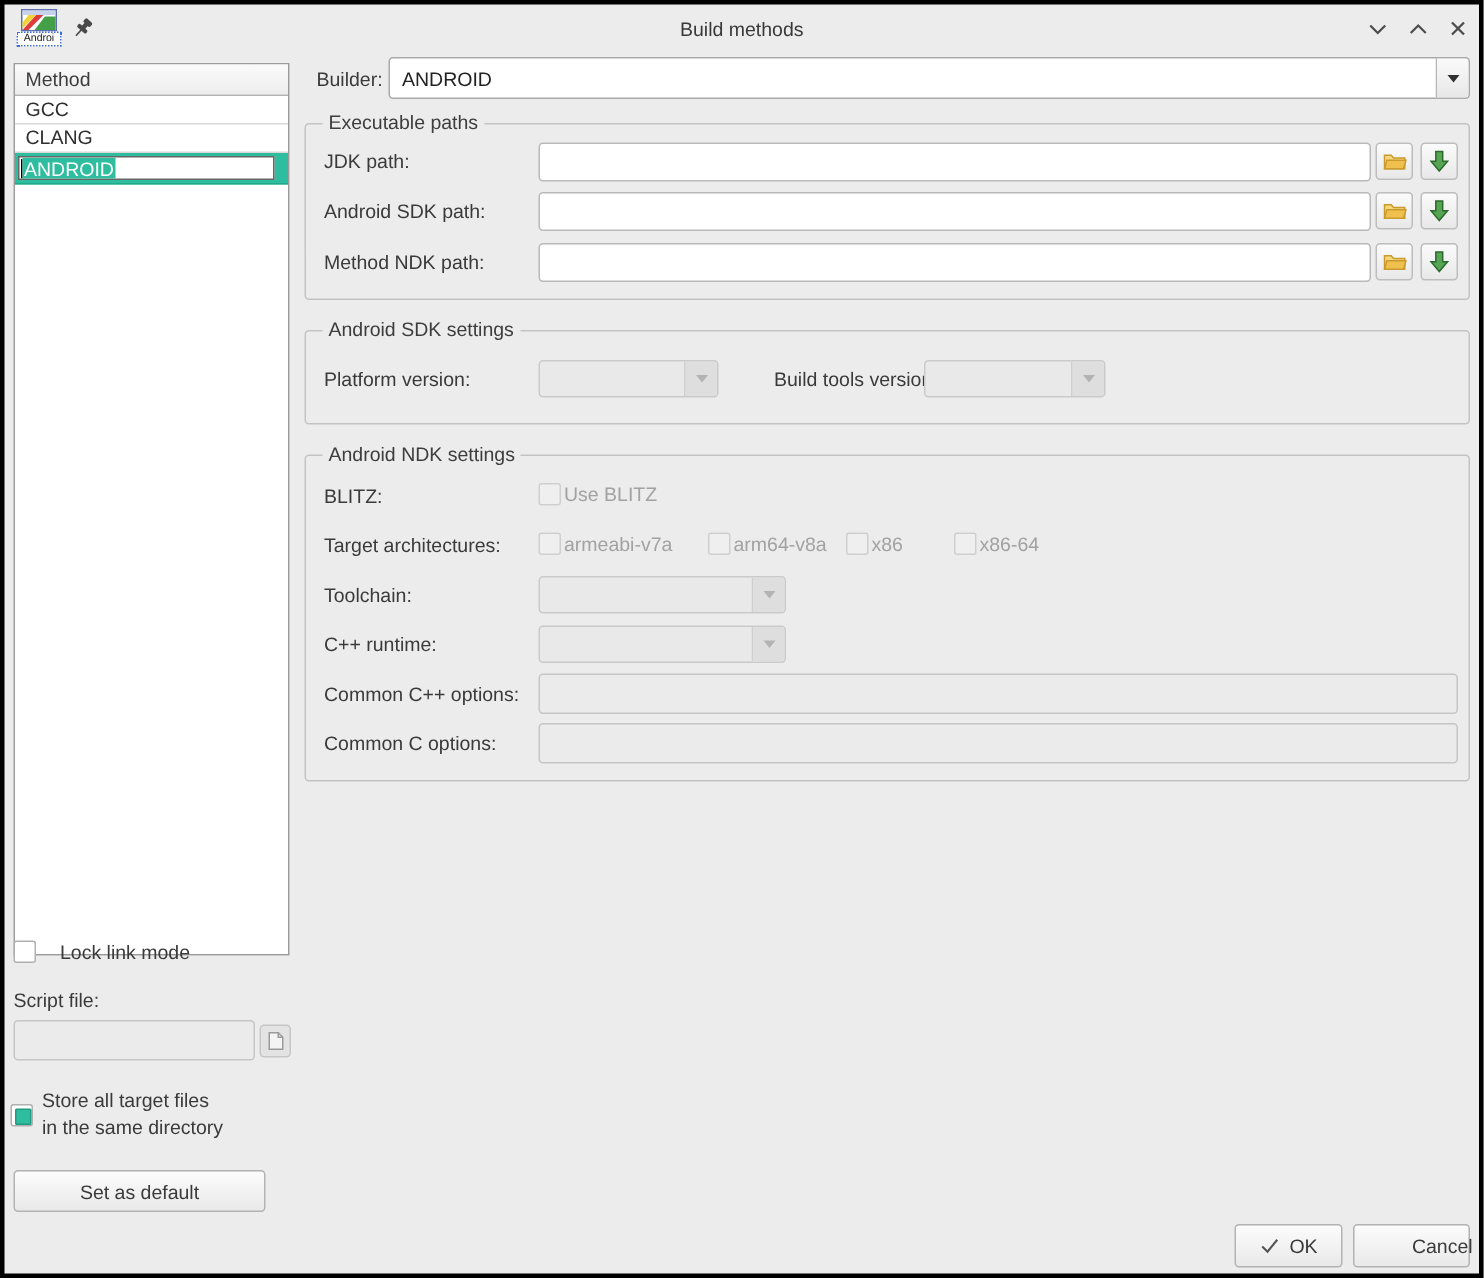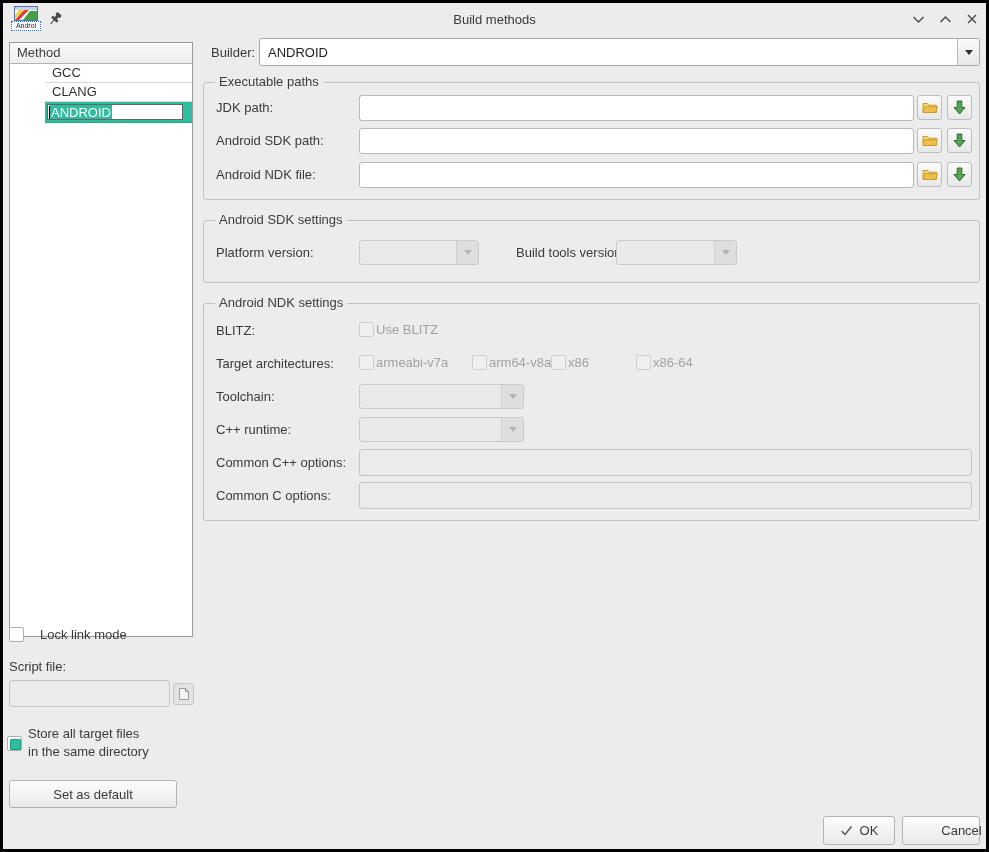--- a/index.html
+++ b/index.html
@@ -24,21 +24,21 @@
     align-items:center;justify-content:center;cursor:default;}
   .win-title{position:absolute;left:100px;right:100px;top:9px;text-align:center;color:#393939;}
   .win-btns{position:absolute;right:6px;top:8px;display:flex;gap:11px;}
   .win-btn{width:16px;height:16px;display:flex;align-items:center;justify-content:center;}
 
   
   .method-list{position:absolute;left:6px;top:39px;width:184px;height:595px;
     background:#fff;border:1px solid #9b9b9b;}
   .ml-header{height:21px;line-height:20px;padding:0 7px;background:linear-gradient(#fafafa,#ededed);
     border-bottom:1px solid #b2b2b2;color:#3d3d3d;}
-  .ml-row{height:19px;line-height:18px;padding:0 7px;border-bottom:1px solid #d9d9d9;color:#2f2f2f;margin-left:35px;}
+  .ml-row{height:19px;line-height:18px;padding:0 7px;border-bottom:1px solid #d9d9d9;color:#2f2f2f;}
   .ml-row.selected{position:relative;height:21px;background:var(--accent);
     border-bottom:1px solid #23a habit;} 
   .ml-row.selected{border-bottom:1px solid #22a88b;padding:0;}
   .ml-editor{position:absolute;left:2px;top:2px;bottom:2px;right:9px;background:#fff;
     border:1px solid #666;line-height:15px;display:flex;align-items:center;overflow:hidden;}
   .ml-caret{width:1px;height:13px;background:#000;margin-left:1px;}
   .ml-selected-text{background:var(--accent);color:#fff;padding:0 1px;}
 
   .lock-row{position:absolute;left:6px;top:624px;display:flex;align-items:center;gap:16px;}
   .script-label{position:absolute;left:6px;top:656px;}
@@ -209,21 +209,21 @@
         <path d="M1 2.5 h4.5 l1.5 1.8 h7.5 v7.2 h-13.5 z" fill="#f6d77a" stroke="#c99a2e"></path>
         <path d="M2.5 5.8 h12.8 l-1.6 5.7 h-12.6 z" fill="#f0c04e" stroke="#c99a2e"></path>
       </svg>
     </div>
     <div class="mini-btn" style="left:743px;top:45px;">
       <svg width="13" height="15" viewBox="0 0 13 15">
         <path d="M6.5 14 L1 7.5 H4.2 V1 H8.8 V7.5 H12 Z" fill="#55a555" stroke="#2d6b2d"></path>
       </svg>
     </div>
 
-    <span class="row-label" style="left:12px;top:84px;">Android NDK file:</span>
+    <span class="row-label" style="left:12px;top:84px;">Method NDK path:</span>
     <input class="text-input abs" style="left: 155px; top: 79px; width: 555px; height: 26px;" value="">
     <div class="mini-btn" style="left:713px;top:79px;">
       <svg width="16" height="13" viewBox="0 0 16 13">
         <path d="M1 2.5 h4.5 l1.5 1.8 h7.5 v7.2 h-13.5 z" fill="#f6d77a" stroke="#c99a2e"></path>
         <path d="M2.5 5.8 h12.8 l-1.6 5.7 h-12.6 z" fill="#f0c04e" stroke="#c99a2e"></path>
       </svg>
     </div>
     <div class="mini-btn" style="left:743px;top:79px;">
       <svg width="13" height="15" viewBox="0 0 13 15">
         <path d="M6.5 14 L1 7.5 H4.2 V1 H8.8 V7.5 H12 Z" fill="#55a555" stroke="#2d6b2d"></path>
@@ -260,21 +260,21 @@
 
     <span class="row-label" style="left:12px;top:52px;">Target architectures:</span>
     <div class="cb-pair" style="left:155px;top:51px;justify-content:space-between;">
       <span class="cb disabled"></span>
       <span class="lbl-disabled">armeabi-v7a</span>
     </div>
     <div class="cb-pair" style="left:268px;top:51px;">
       <span class="cb disabled"></span>
       <span class="lbl-disabled">arm64-v8a</span>
     </div>
-    <div class="cb-pair" style="left:347px;top:51px;">
+    <div class="cb-pair" style="left:360px;top:51px;">
       <span class="cb disabled"></span>
       <span class="lbl-disabled">x86</span>
     </div>
     <div class="cb-pair" style="left:432px;top:51px;">
       <span class="cb disabled"></span>
       <span class="lbl-disabled">x86-64</span>
     </div>
 
     <span class="row-label" style="left:12px;top:85px;">Toolchain:</span>
     <div class="combo disabled abs" style="left:155px;top:80px;width:165px;height:25px;">

